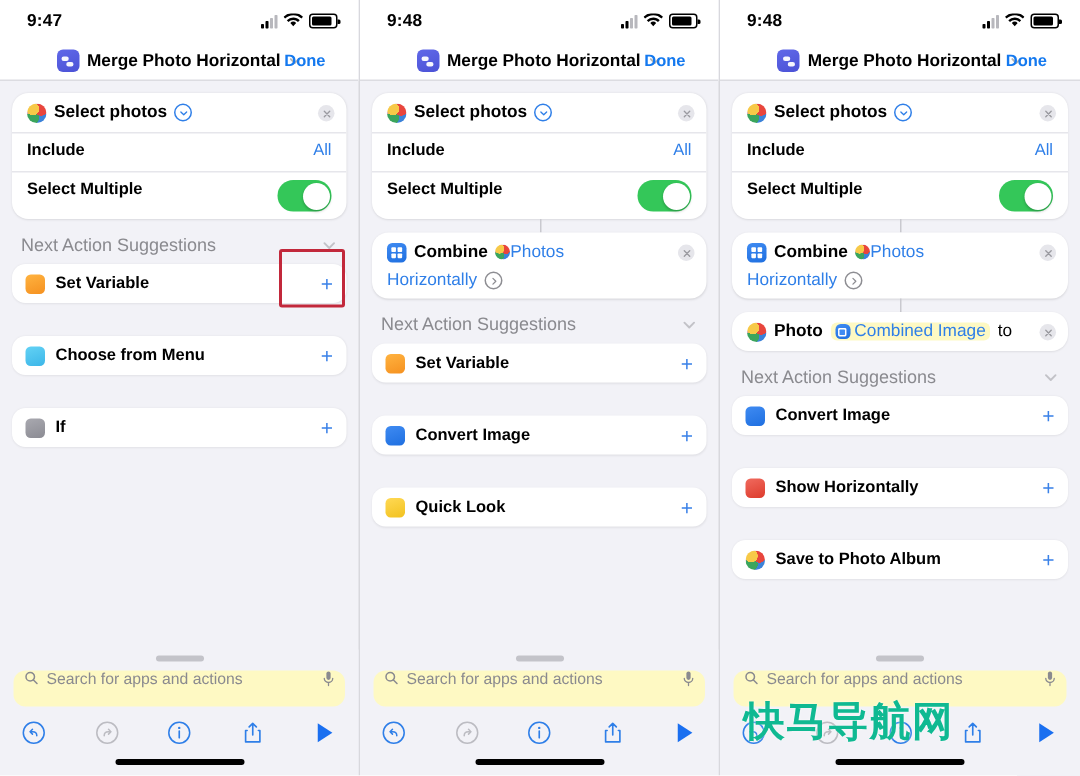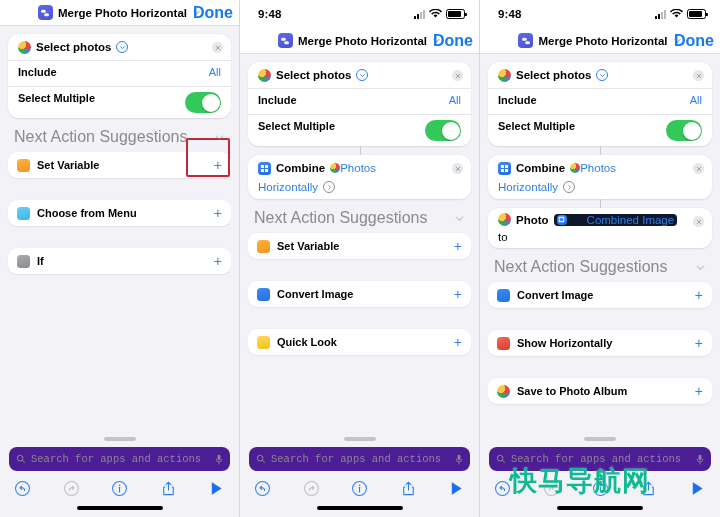--- a/index.html
+++ b/index.html
@@ -65,22 +65,22 @@
   .nav-app-icon {
     width: 15px; height: 15px; border-radius: 4px;
     background: linear-gradient(160deg,#6068e8,#4b52d6);
     display:flex; align-items:center; justify-content:center;
     flex: 0 0 auto;
   }
   .nav-app-icon svg { display:block; }
   .nav-title { font-size: 11.5px; font-weight: bold; color: #000; white-space: nowrap; }
   .chev-down { width: 9px; height: 9px; opacity: .45; }
   .nav-done {
-    position: absolute; right: 6px;
-    font-size: 16px; font-weight: bold; color: #1479ef;
+    position: absolute; right: 22px;
+    font-size: 11px; font-weight: bold; color: #1479ef;
   }
 
   
   .content { flex: 1 1 auto; padding: 8px 8px 0 8px; overflow: hidden; position: relative; }
 
   .card {
     background: #ffffff; border-radius: 11px;
     box-shadow: 0 0.5px 1.5px rgba(0,0,0,.10);
     overflow: hidden; position: relative;
   }
@@ -119,22 +119,22 @@
       #d8a0b8;
   }
   .a-icon.combine { background: linear-gradient(160deg,#3f8bf2,#1f6fe0); }
   .a-icon.combine svg, .a-icon.img svg { display:block; }
   .a-title { font-size: 11.5px; font-weight: bold; color: #000; }
   .tok {
     font-size: 11.5px; color: #2f7fe8; font-weight: normal;
     display: inline-flex; align-items: center; gap: 0;
   }
   .tok-chip {
-    background: #0f172a; border-radius: 4px; padding: 0 3px;
-    display: inline-flex; align-items: center; gap: 20px; color:#2f7fe8;
+    background: #fef9c3; border-radius: 4px; padding: 0 3px;
+    display: inline-flex; align-items: center; gap: 3px; color:#2f7fe8;
   }
   .param-row { font-size: 11.5px; color: #2f7fe8; padding: 0 10px 6px 10px; display:flex; align-items:center; gap:5px; flex-wrap: wrap;}
   .glyph-circle {
     width: 12px; height: 12px; border-radius: 50%;
     border: 1px solid #2f7fe8; display:inline-flex;
     align-items:center; justify-content:center; flex:0 0 auto;
   }
   .glyph-circle.gray { border-color:#8e8e93; }
   .glyph-circle svg { display:block; }
 
@@ -161,21 +161,21 @@
   .highlight-box {
     position: absolute; border: 2px solid #c2283b; border-radius: 2px;
     pointer-events: none;
   }
 
   
   .sugg-head {
     display: flex; align-items: center;
     padding: 10px 6px 6px 6px;
   }
-  .sugg-head-label { font-size: 16px; color: #8a8a8f; }
+  .sugg-head-label { font-size: 12px; color: #8a8a8f; }
   .sugg-chev { margin-left: auto; width: 11px; height: 11px; opacity: .45; }
 
   .sugg {
     background: #ffffff; border-radius: 9px;
     display: flex; align-items: center; gap: 7px;
     padding: 6px 9px; margin-bottom: 22px;
     box-shadow: 0 0.5px 1.5px rgba(0,0,0,.07);
   }
   .sugg-icon { width: 13px; height: 13px; border-radius: 3.5px; flex:0 0 auto; display:flex;align-items:center;justify-content:center;}
   .s-orange { background: linear-gradient(160deg,#ffb340,#f59120); }
@@ -195,49 +195,65 @@
       #d8a0b8;
   }
   .sugg-label { font-size: 11px; font-weight: bold; color:#000; }
   .sugg-plus { margin-left:auto; color:#3b82e8; font-size: 14px; line-height: 1; font-weight: 300; }
 
   
   .bottom { flex: 0 0 auto; background: #f2f2f7; padding-bottom: 4px; position: relative; }
   .grabber { width: 32px; height: 4px; border-radius: 2px; background:#c3c3c9; margin: 4px auto 6px auto; }
   .search {
     margin: 0 9px; height: 24px; border-radius: 8px;
-    background: #4c1d95; display:flex; align-items:center; gap:5px;
+    background: #fef9c3; display:flex; gap:5px;
     padding: 0 7px;
-    font-family: Liberation Mono, monospace;
   }
   .search-ph { font-size: 10.5px; color:#8a8a8f; }
   .mic { margin-left:auto; }
   .toolbar {
     display:flex; align-items:center; justify-content: space-between;
     padding: 9px 14px 2px 14px;
   }
   .tb-icon { width: 17px; height: 17px; }
   .home-ind {
     width: 86px; height: 4px; border-radius: 2px;
     background:#000; margin: 7px auto 3px auto;
   }
   .watermark {
-    position: absolute; left: 30px; bottom: 18px;
+    position: absolute; left: 16px; bottom: 18px;
     font-size: 27px; font-weight: bold; color: #0fb992;
     letter-spacing: 1px;
     font-family: "DejaVu Sans", sans-serif;
     text-shadow: 0 0 2px rgba(255,255,255,.6);
   }
 </style>
 </head>
 <body>
 
 <div class="screens">
 
   <div class="phone">
+    <div class="statusbar">
+      <div class="status-time">9:47</div>
+      <div class="status-icons">
+        <span class="bars">
+            <i></i>
+            <i></i>
+            <i></i>
+            <i></i>
+          </span>
+        <svg width="13" height="10" viewBox="0 0 16 12">
+            <path d="M8 10.3 5.6 7.7a3.4 3.4 0 0 1 4.8 0zM8 5.2c-1.5 0-2.9.6-3.9 1.6L2.7 5.4A7.5 7.5 0 0 1 8 3.2c2 0 3.9.8 5.3 2.2l-1.4 1.4A5.4 5.4 0 0 0 8 5.2zM8 1.2c-2.6 0-5 1-6.7 2.8L0 2.6A11.4 11.4 0 0 1 8 -0.7c3.1 0 6 1.2 8 3.3l-1.3 1.4A9.4 9.4 0 0 0 8 1.2z" fill="#000"></path>
+          </svg>
+        <span class="batt">
+            <b></b>
+          </span>
+      </div>
+    </div>
 
     <div class="navbar">
       <div class="nav-center">
         <span class="nav-app-icon">
           <svg width="10" height="10" viewBox="0 0 12 12">
               <path d="M3 2h2.2a1.8 1.8 0 0 1 0 3.6H3A1.8 1.8 0 0 1 3 2zm6 8H6.8a1.8 1.8 0 0 1 0-3.6H9A1.8 1.8 0 0 1 9 10z" fill="#fff" opacity=".95"></path>
             </svg>
         </span>
         <span class="nav-title">Merge Photo Horizontal</span>
         <svg class="chev-down" viewBox="0 0 12 12">

